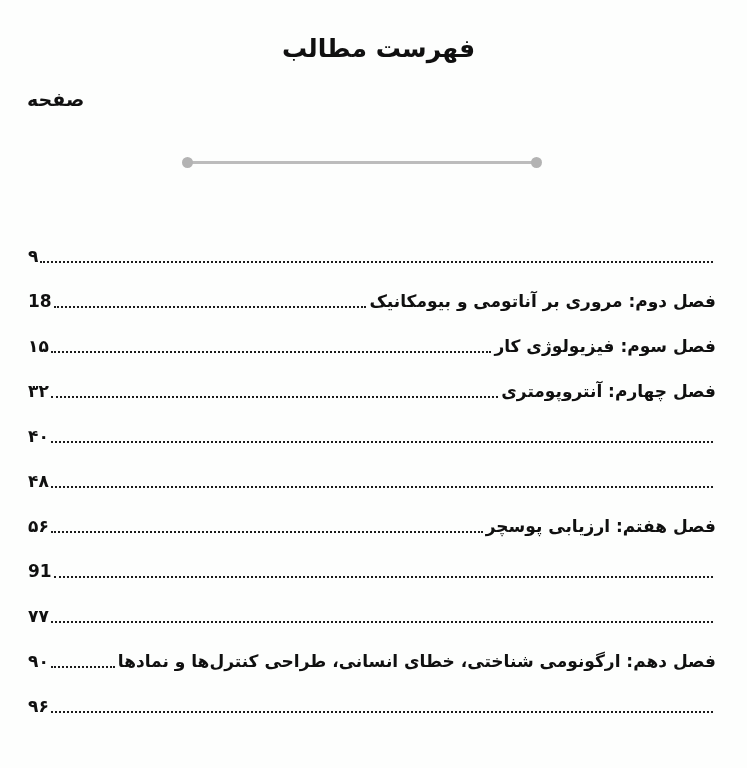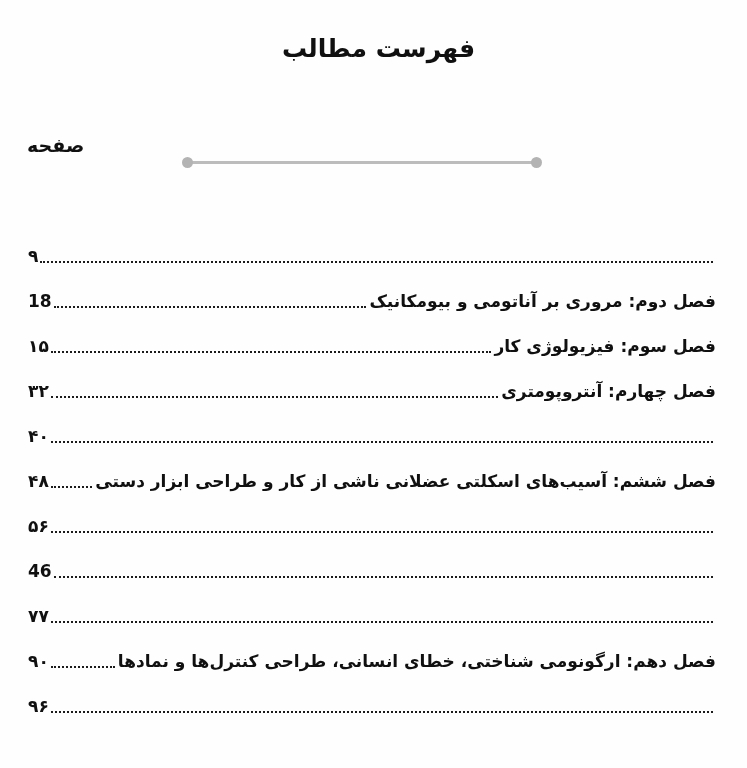--- a/index.html
+++ b/index.html
@@ -23,21 +23,20 @@
     font-weight: 800;
     transform: translateX(5px); 
   }
 
   .page-col-label {
     position: absolute;
     top: 88px;
     left: 27px;
     font-size: 19px;
     font-weight: 800;
-    margin-top: 46px;
   }
 
   .divider {
     position: absolute;
     top: 161px;
     left: 186px;
     width: 352px;
     height: 3px;
     background: var(--divider, #bcbcbc);
     border-radius: 2px;
@@ -112,31 +111,31 @@
     <div class="toc-row">
     <span class="entry-title">فصل چهارم: آنتروپومتری</span>
     <span class="leader"></span>
     <span class="entry-page">۳۲</span>
   </div>
     <div class="toc-row">
     <span class="leader"></span>
     <span class="entry-page">۴۰</span>
   </div>
     <div class="toc-row">
-    <span class="entry-title">فصل ششم: آسیب‌های اسکلتی عضلانی ناشی از کار و طراحی ابزار دستی</span>
     <span class="leader"></span>
     <span class="entry-page">۴۸</span>
   </div>
     <div class="toc-row">
+    <span class="entry-title">فصل هفتم: ارزیابی پوسچر</span>
     <span class="leader"></span>
     <span class="entry-page">۵۶</span>
   </div>
     <div class="toc-row">
     <span class="leader"></span>
-    <span class="entry-page">46</span>
+    <span class="entry-page">91</span>
   </div>
     <div class="toc-row">
     <span class="leader"></span>
     <span class="entry-page">۷۷</span>
   </div>
     <div class="toc-row">
     <span class="entry-title">فصل دهم: ارگونومی شناختی، خطای انسانی، طراحی کنترل‌ها و نمادها</span>
     <span class="leader"></span>
     <span class="entry-page">۹۰</span>
   </div>

